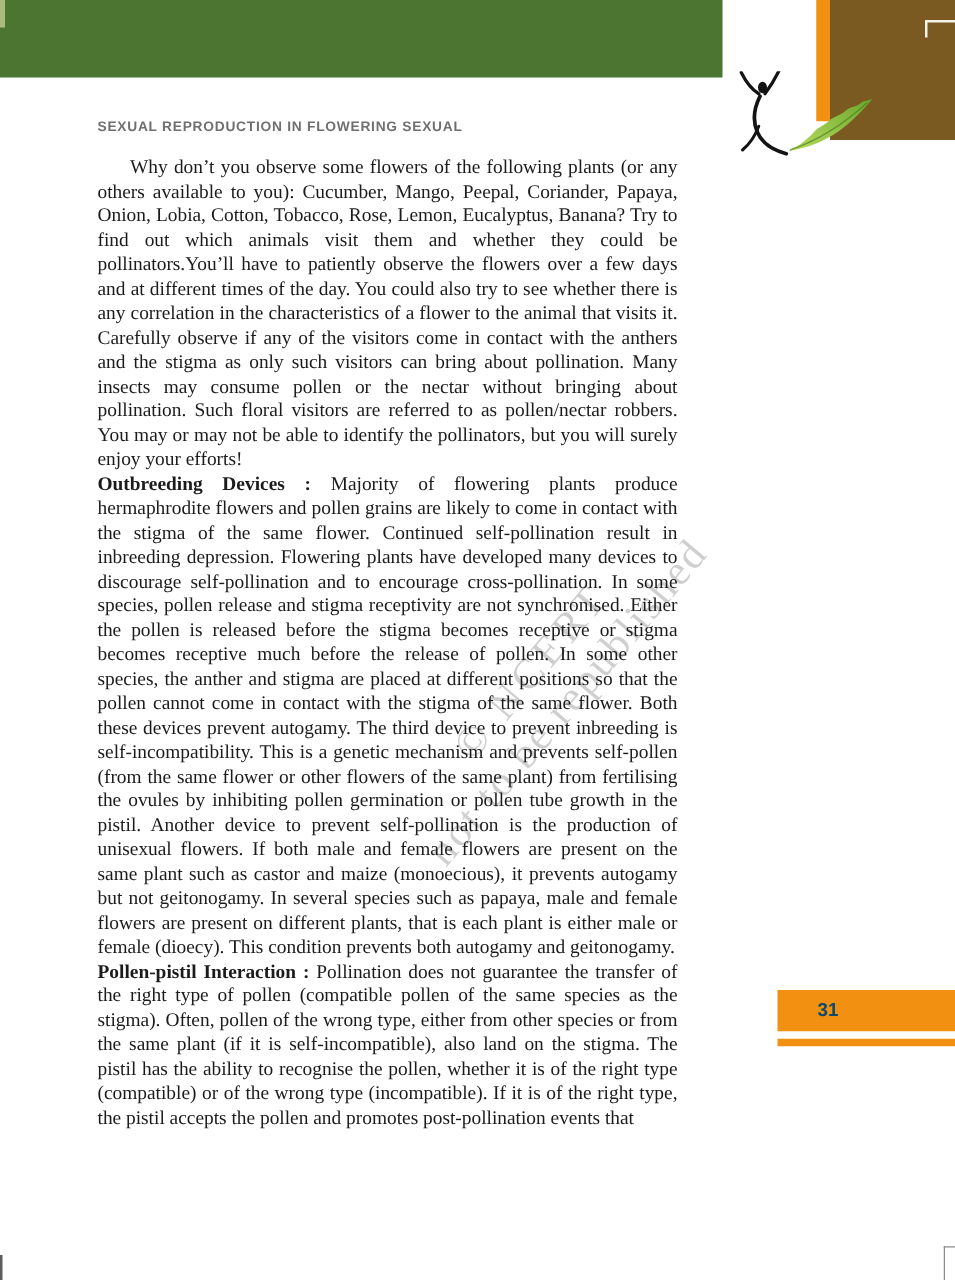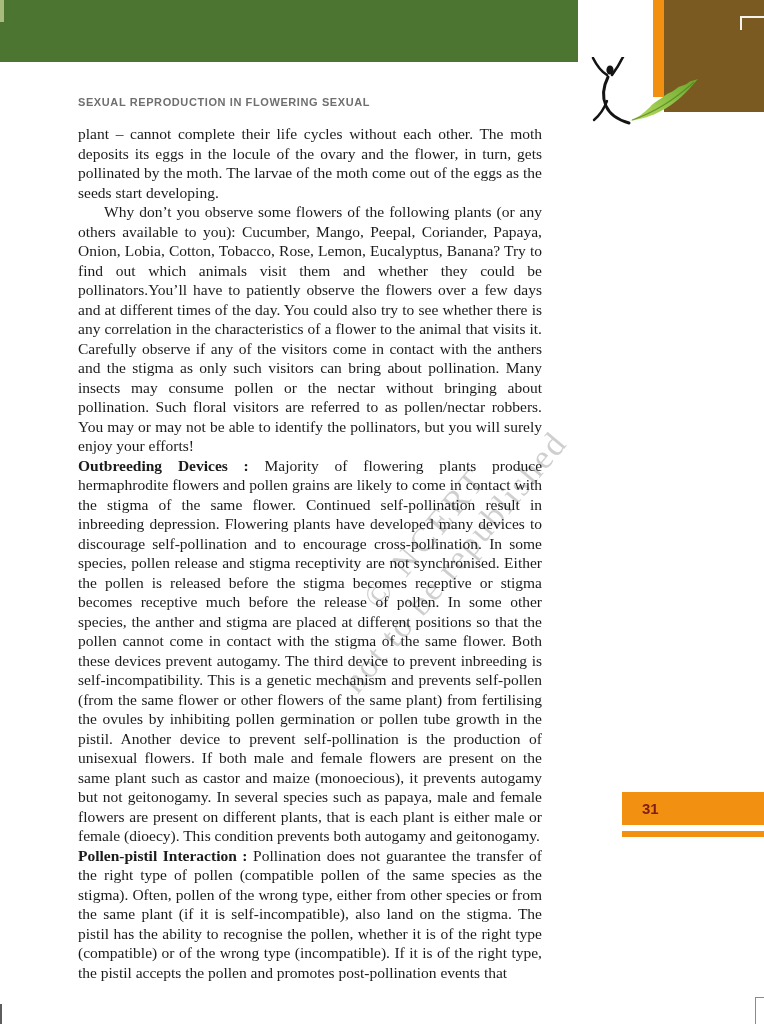--- a/index.html
+++ b/index.html
@@ -52,21 +52,21 @@
     font-family:"Liberation Serif", serif;
     pointer-events:none;
   }
   .watermark .wm1 { font-size:34px; letter-spacing:4px; }
   .watermark .wm2 { font-size:34px; letter-spacing:2px; white-space:nowrap; }
 
   
   .page-tab { position:absolute; left:622px; top:792px; width:142px; height:33px; background:#f29111; }
   .page-tab-num {
     font-family:"Liberation Sans", sans-serif; font-weight:bold;
-    color:#7f1d1d; font-size:15px; line-height:33px; padding-left:20px;
+    color:#0c4a6e; font-size:15px; line-height:33px; padding-left:32px;
   }
   .page-tab-strip { position:absolute; left:622px; top:831px; width:142px; height:6px; background:#f29111; }
 
   
   .footer-year {
     position:absolute; left:0; top:1026px; width:100%;
     text-align:center;
     font-family:"Liberation Sans", sans-serif;
     font-size:11.5px; color:#3a3a3a;
   }
@@ -105,21 +105,20 @@
 </svg>
 
 <div class="running-head">SEXUAL REPRODUCTION IN FLOWERING SEXUAL</div>
 
 <div class="watermark">
   <div class="wm1">© NCERT</div>
   <div class="wm2">not to be republished</div>
 </div>
 
 <div class="body-col">
-  <p>plant – cannot complete their life cycles without each other. The moth deposits its eggs in the locule of the ovary and the flower, in turn, gets pollinated by the moth.  The larvae of the moth come out of the eggs as the seeds start developing.</p>
   <p class="para-italic">Why don’t you observe some flowers of the following plants (or any others available to you): Cucumber, Mango, Peepal, Coriander, Papaya, Onion, Lobia, Cotton, Tobacco, Rose, Lemon, Eucalyptus, Banana? Try to find out which animals visit them and whether they could be pollinators.You’ll have to patiently observe the flowers over a few days and at different times of the day.  You could also try to see whether there is any correlation in the characteristics of a flower to the animal that visits it. Carefully observe if any of the visitors come in contact with the anthers and the stigma as only such visitors can bring about pollination. Many insects may consume pollen or the nectar without bringing about pollination. Such floral visitors are referred to as pollen/nectar robbers. You may or may not be able to identify the pollinators, but you will surely enjoy your efforts!</p>
   <p class="para-block"><span class="run-in-heading">Outbreeding Devices :</span><span> Majority of flowering plants produce hermaphrodite flowers and pollen grains are likely to come in contact with the stigma of the same flower. Continued self-pollination result in inbreeding depression. Flowering plants have developed many devices to discourage self-pollination and to encourage cross-pollination. In some species, pollen release and stigma receptivity are not synchronised. Either the pollen is released before the stigma becomes receptive or stigma becomes receptive much before the release of pollen. In some other species, the anther and stigma are placed at different positions so that the pollen cannot come in contact with the stigma of the same flower. Both these devices prevent autogamy. The third device to prevent inbreeding is self-incompatibility. This is a genetic mechanism and prevents self-pollen (from the same flower or other flowers of the same plant) from fertilising the ovules by inhibiting pollen germination or pollen tube growth in the pistil.  Another device to prevent self-pollination is the production of unisexual flowers. If both male and female flowers are present on the same plant such as castor and maize (monoecious), it prevents autogamy but not geitonogamy. In several species such as papaya, male and female flowers are present on different plants, that is each plant is either male or female (dioecy). This condition prevents both autogamy and geitonogamy.</span></p>
   <p class="para-block"><span class="run-in-heading">Pollen-pistil Interaction :</span><span> Pollination does not guarantee the transfer of the right type of pollen (compatible pollen of the same species as the stigma). Often, pollen of the wrong type, either from other species or from the same plant (if it is self-incompatible), also land on the stigma. The pistil has the ability to recognise the pollen, whether it is of the right type (compatible) or of the wrong type (incompatible). If it is of the right type, the pistil accepts the pollen and promotes post-pollination events that</span></p>
 </div>
 
 <div class="page-tab">
   <div class="page-tab-num">31</div>
 </div>
 <div class="page-tab-strip"></div>
 

